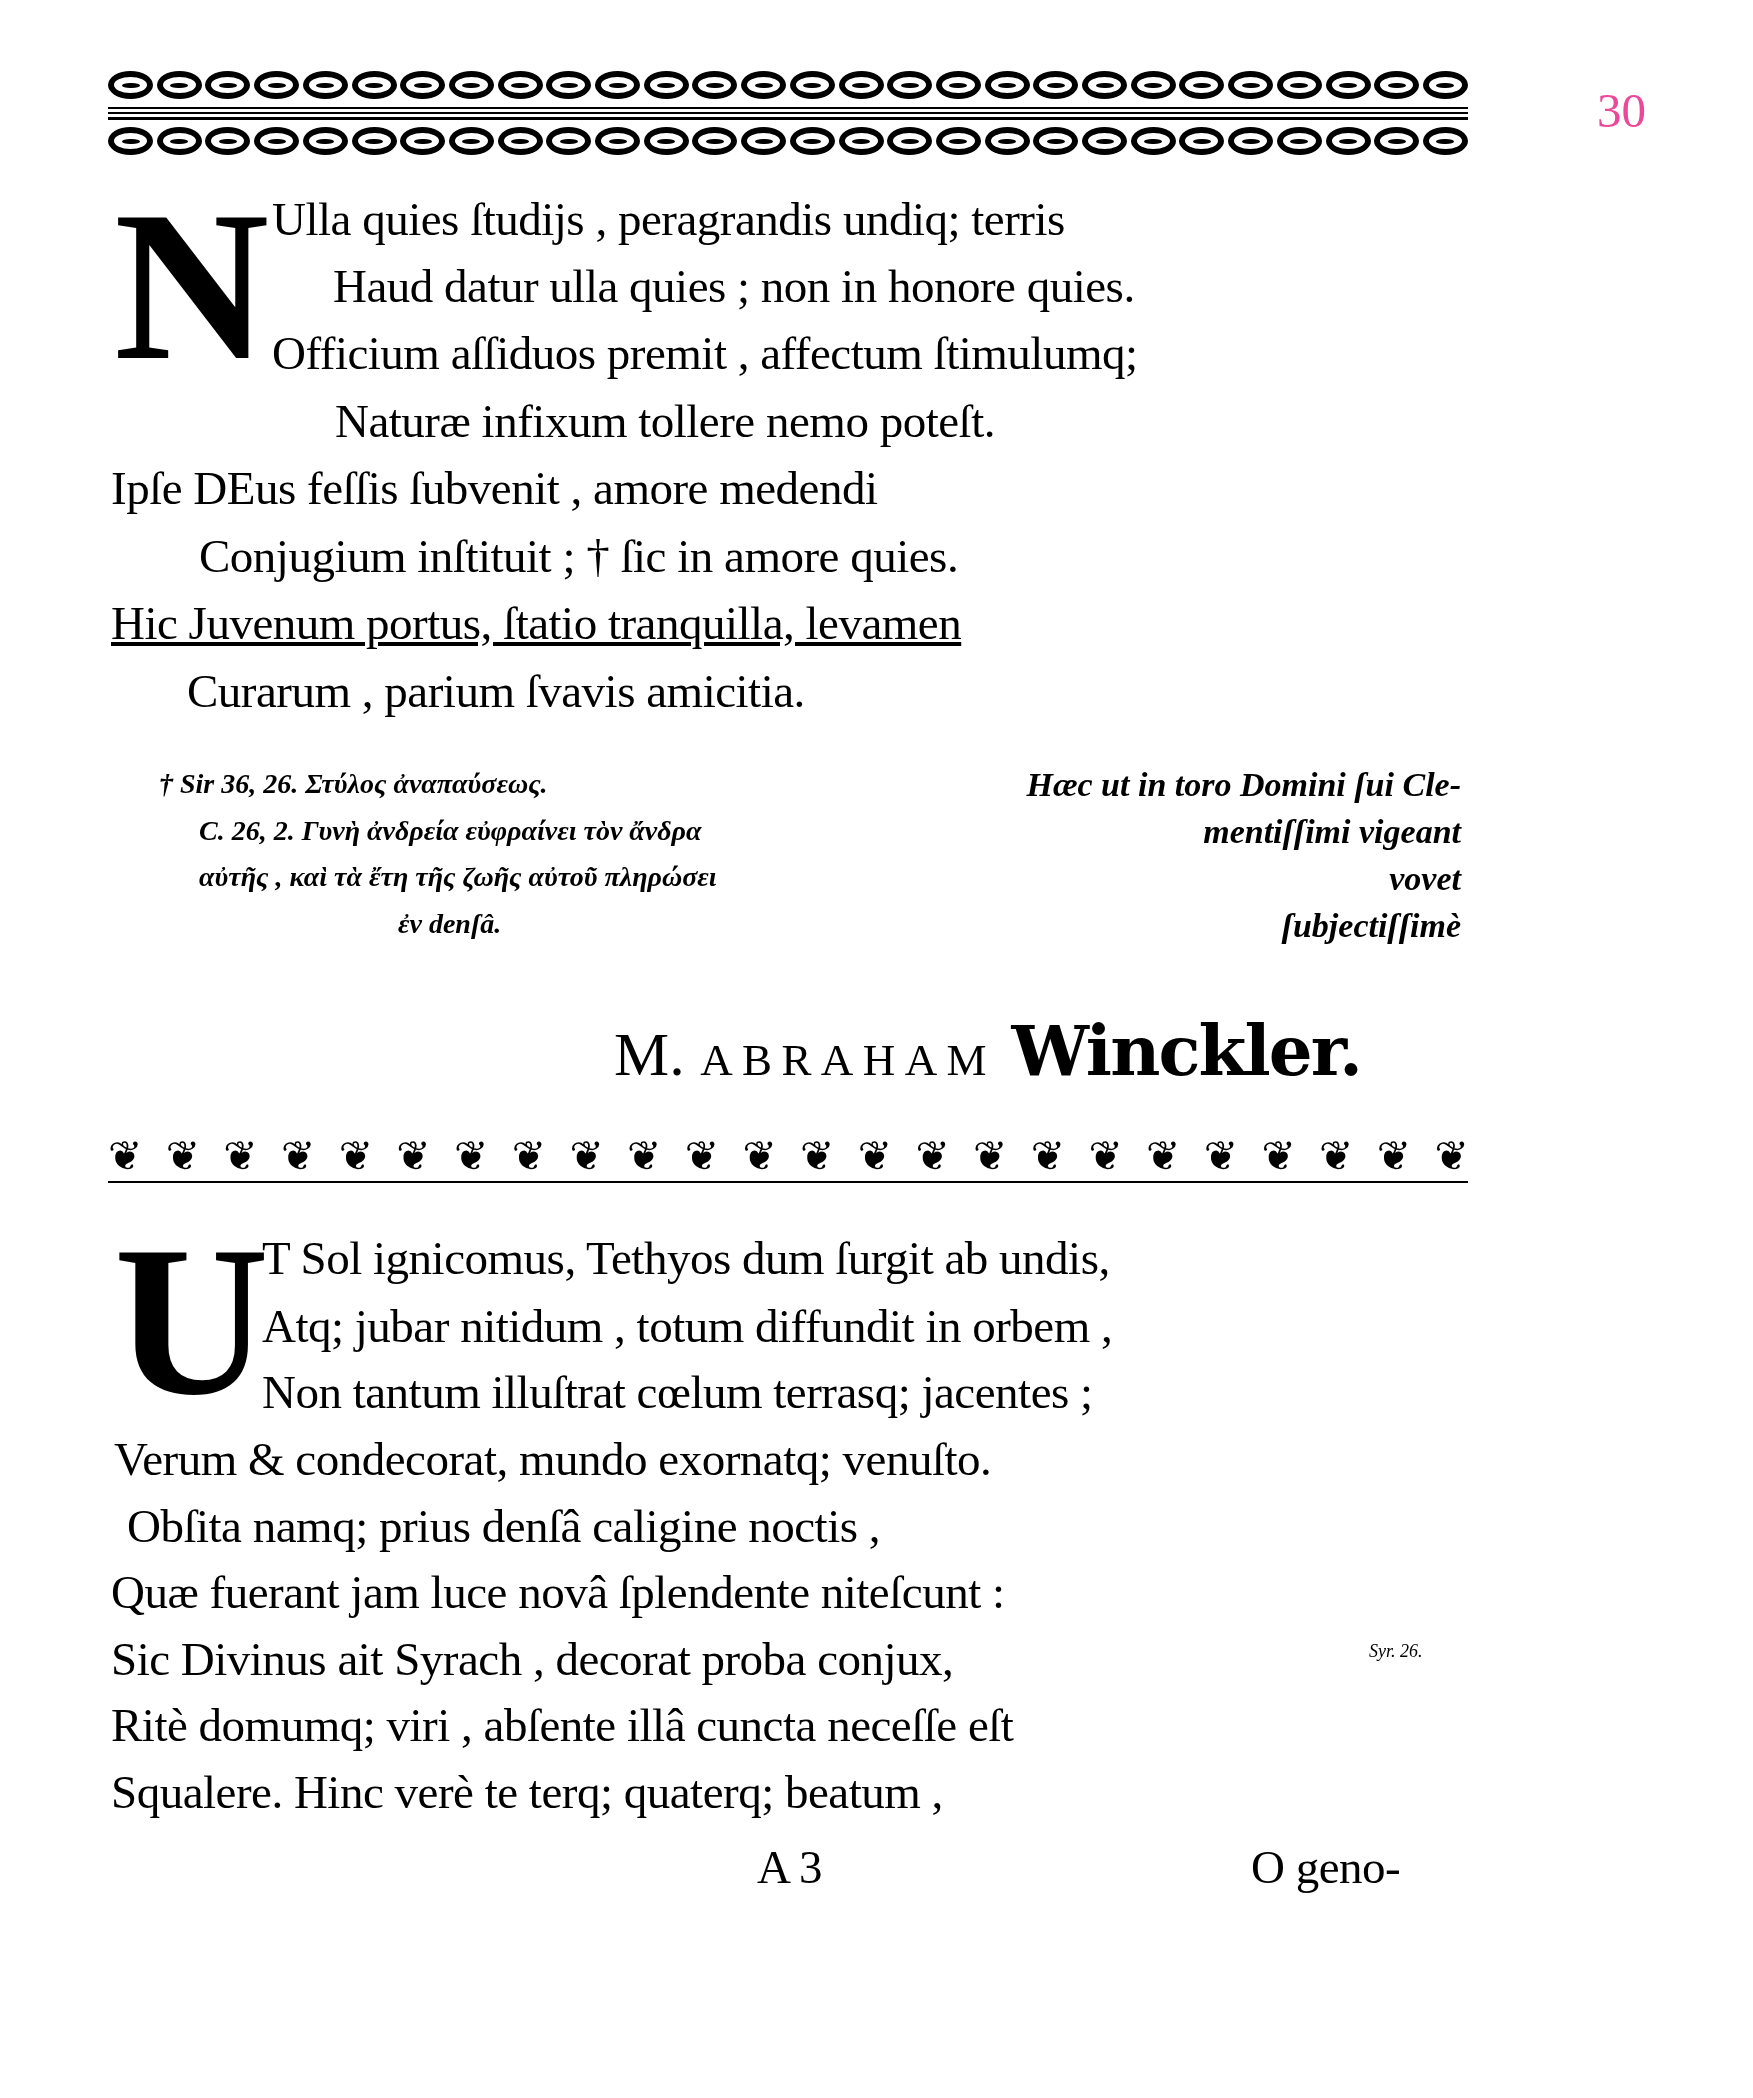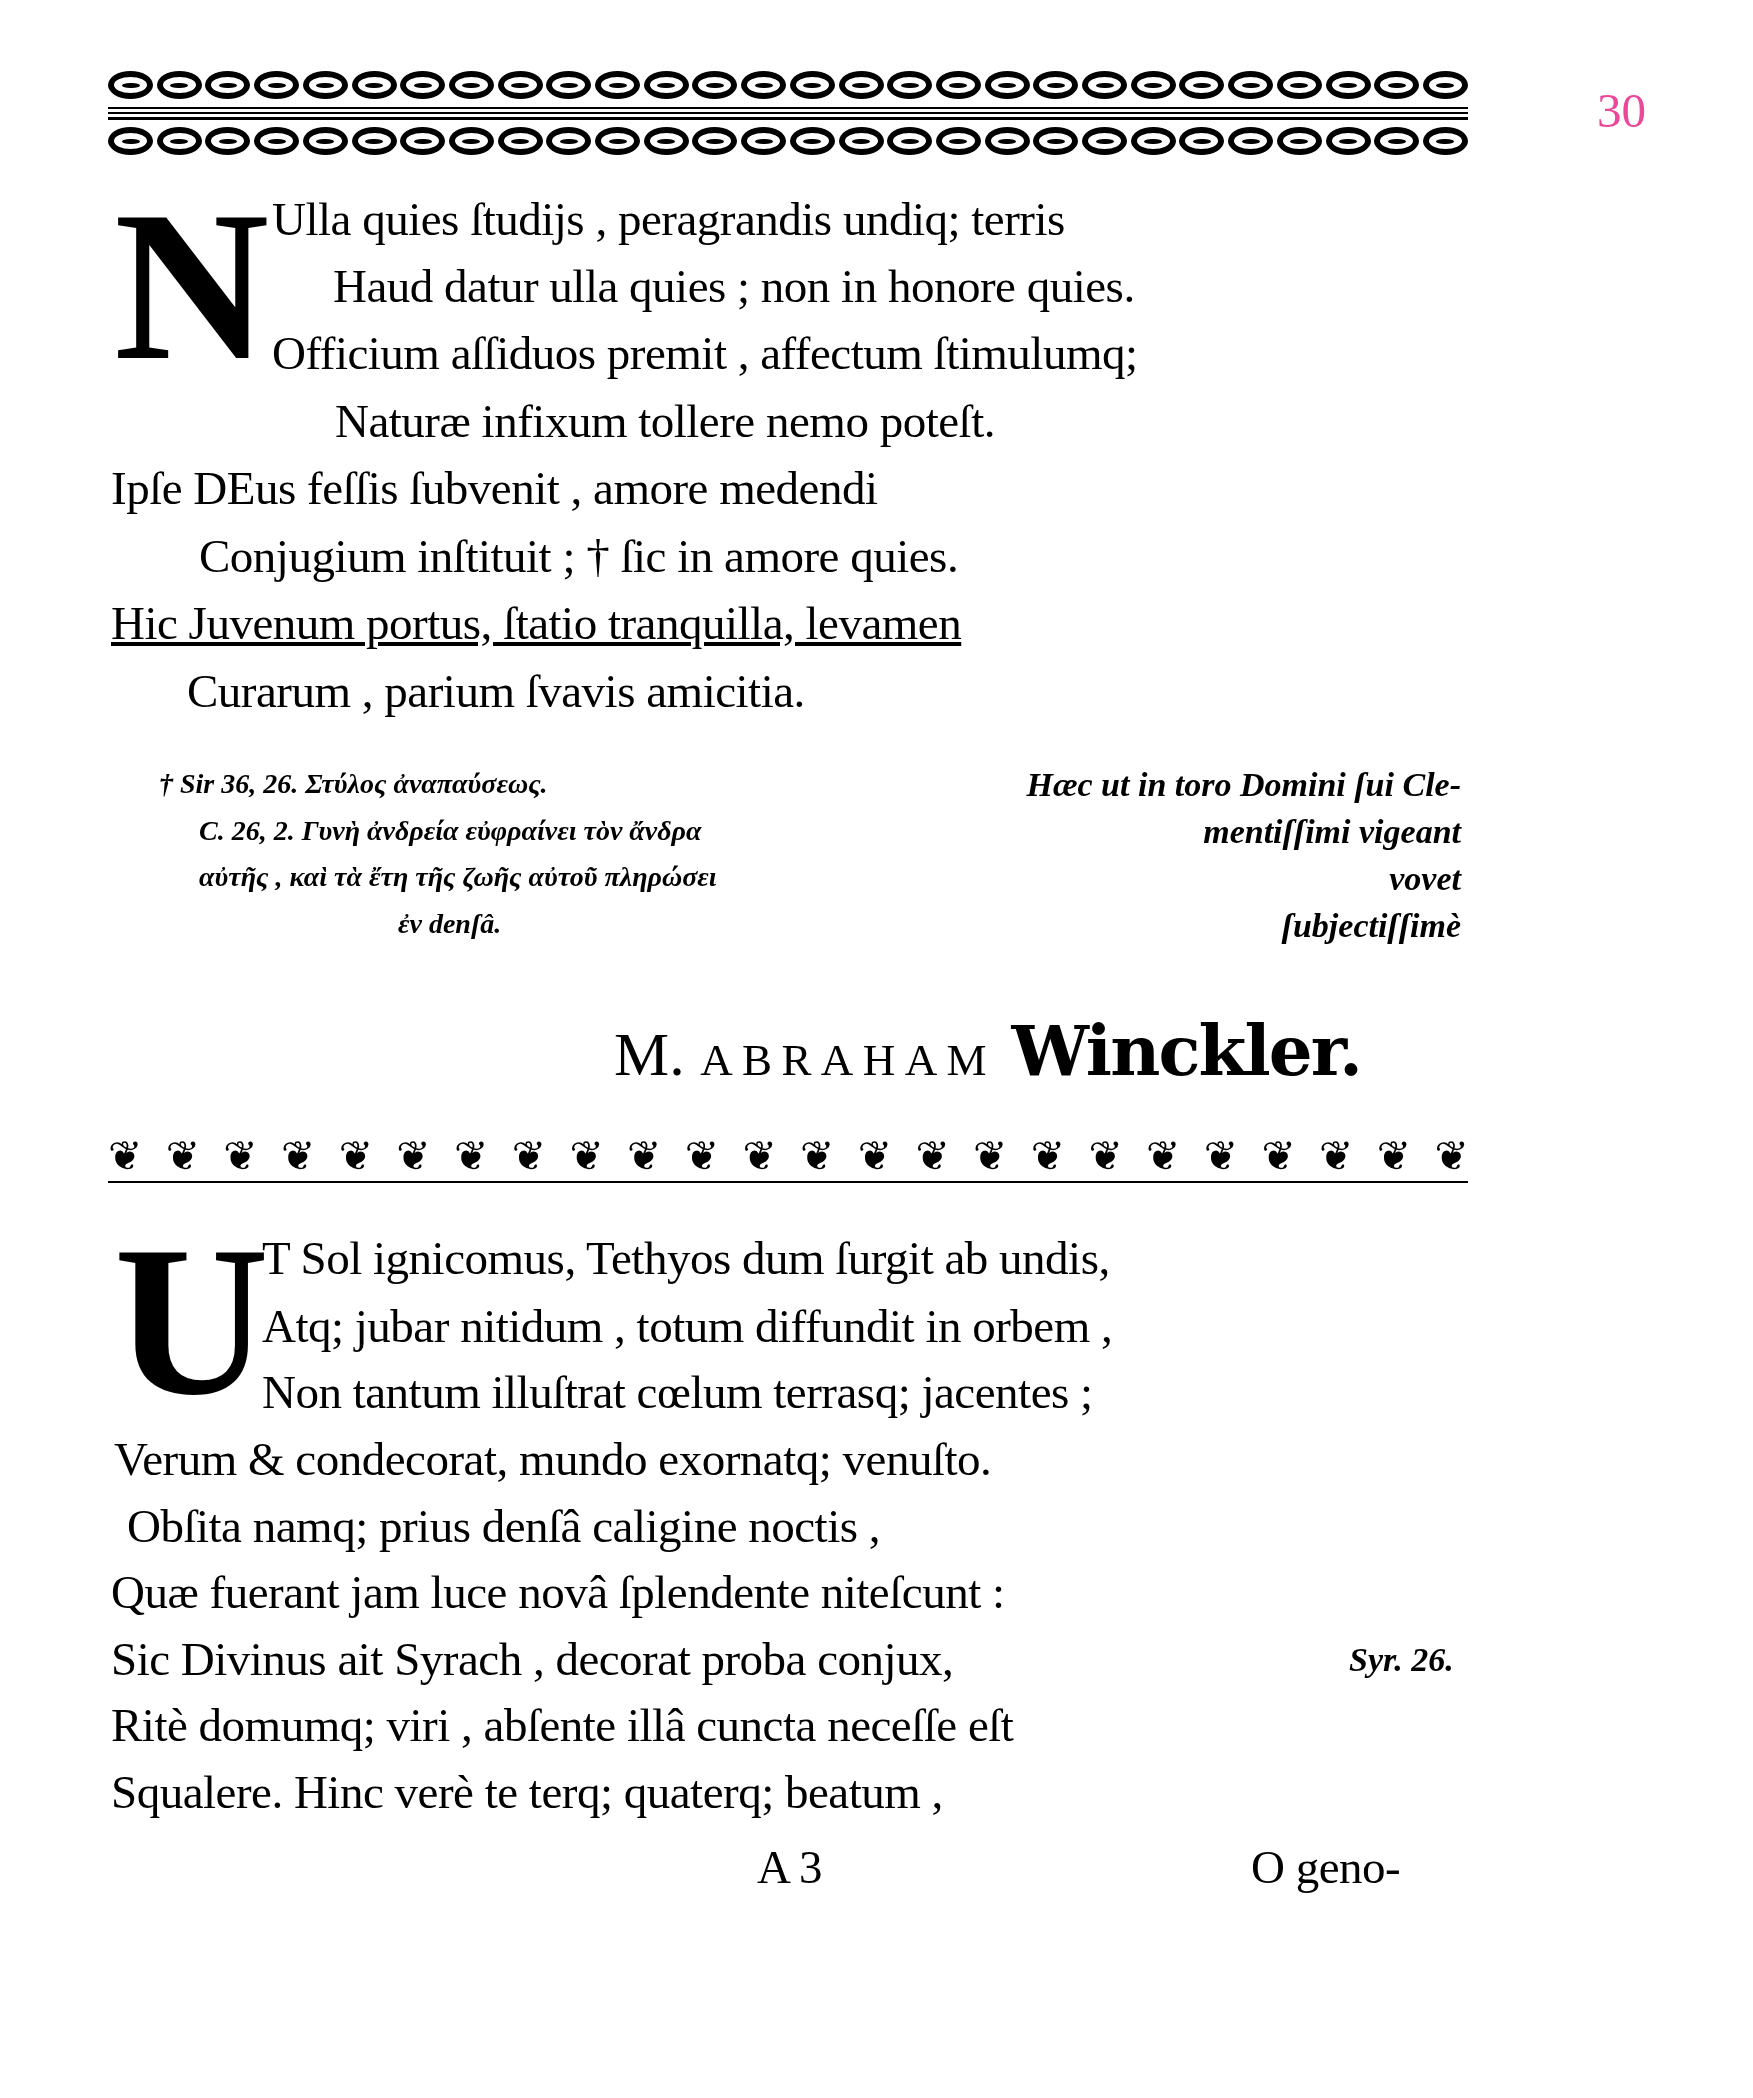--- a/index.html
+++ b/index.html
@@ -12,21 +12,21 @@
   .rule { height:2.8px; background:#000; margin:2.8px 0; }
   .rule.thin { height:1.9px; }
   .fleur { font-size:41px; line-height:41px; letter-spacing:-0.9px; }
   .verse { font-size:47px; line-height:67px; letter-spacing:-0.5px; }
   .dropcap { font-size:215px; line-height:187px; font-weight:bold; }
   .note-greek { font-size:28px; line-height:45px; font-style:italic; font-weight:bold; }
   .note-lat { font-size:34px; line-height:47px; font-style:italic; font-weight:bold; text-align:right; }
   .sig { font-size:62px; }
   .sig .sc { font-size:45px; letter-spacing:9.4px; }
   .sig .bl { font-family:"DejaVu Serif",serif; font-weight:bold; font-size:69px; letter-spacing:-1.9px; }
-  .margin-note { font-size:34px; font-style:italic; font-weight:bold; }
+  .margin-note { font-size:18px; font-style:italic; font-weight:normal;margin-left:20px; }
   .folio { font-size:49px; color:#ec4899; }
 </style>
 </head>
 <body>
 
 <div class="abs folio" style="left:1597px; top:82px;">30</div>
 
 <div class="ornament" style="top:71px;">
   <div class="orn-row">
     <span class="chain"></span>

